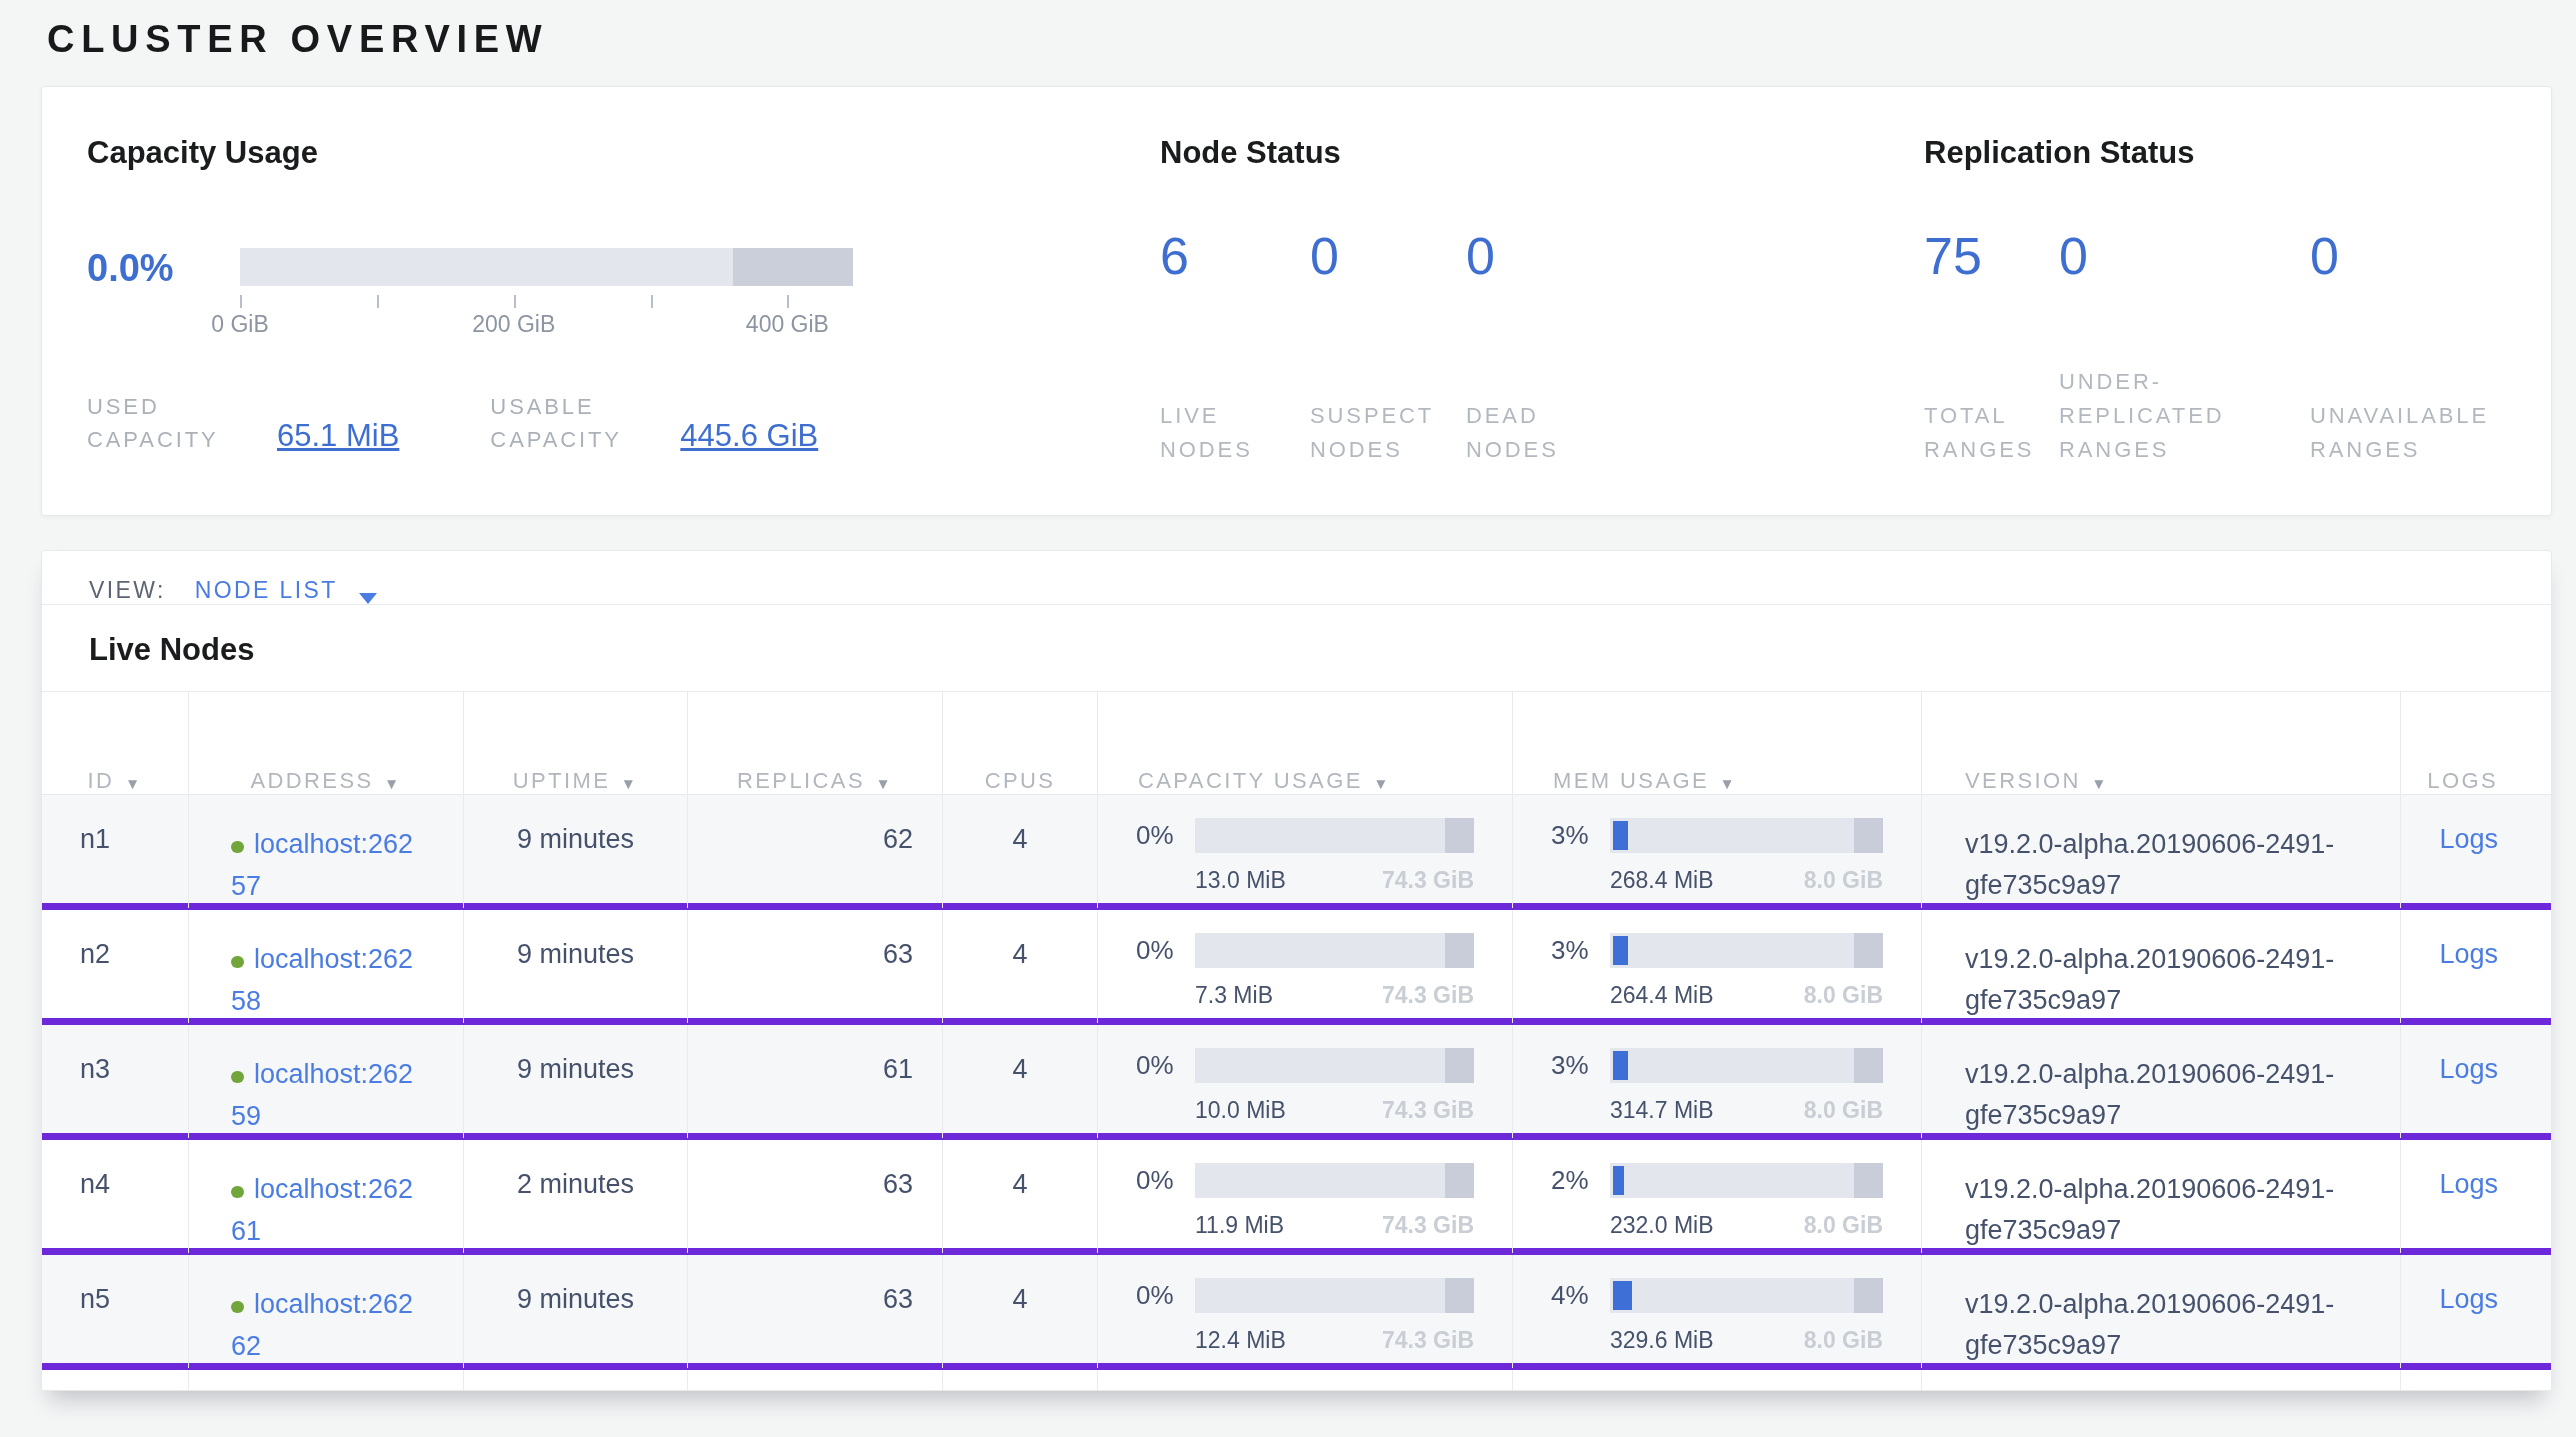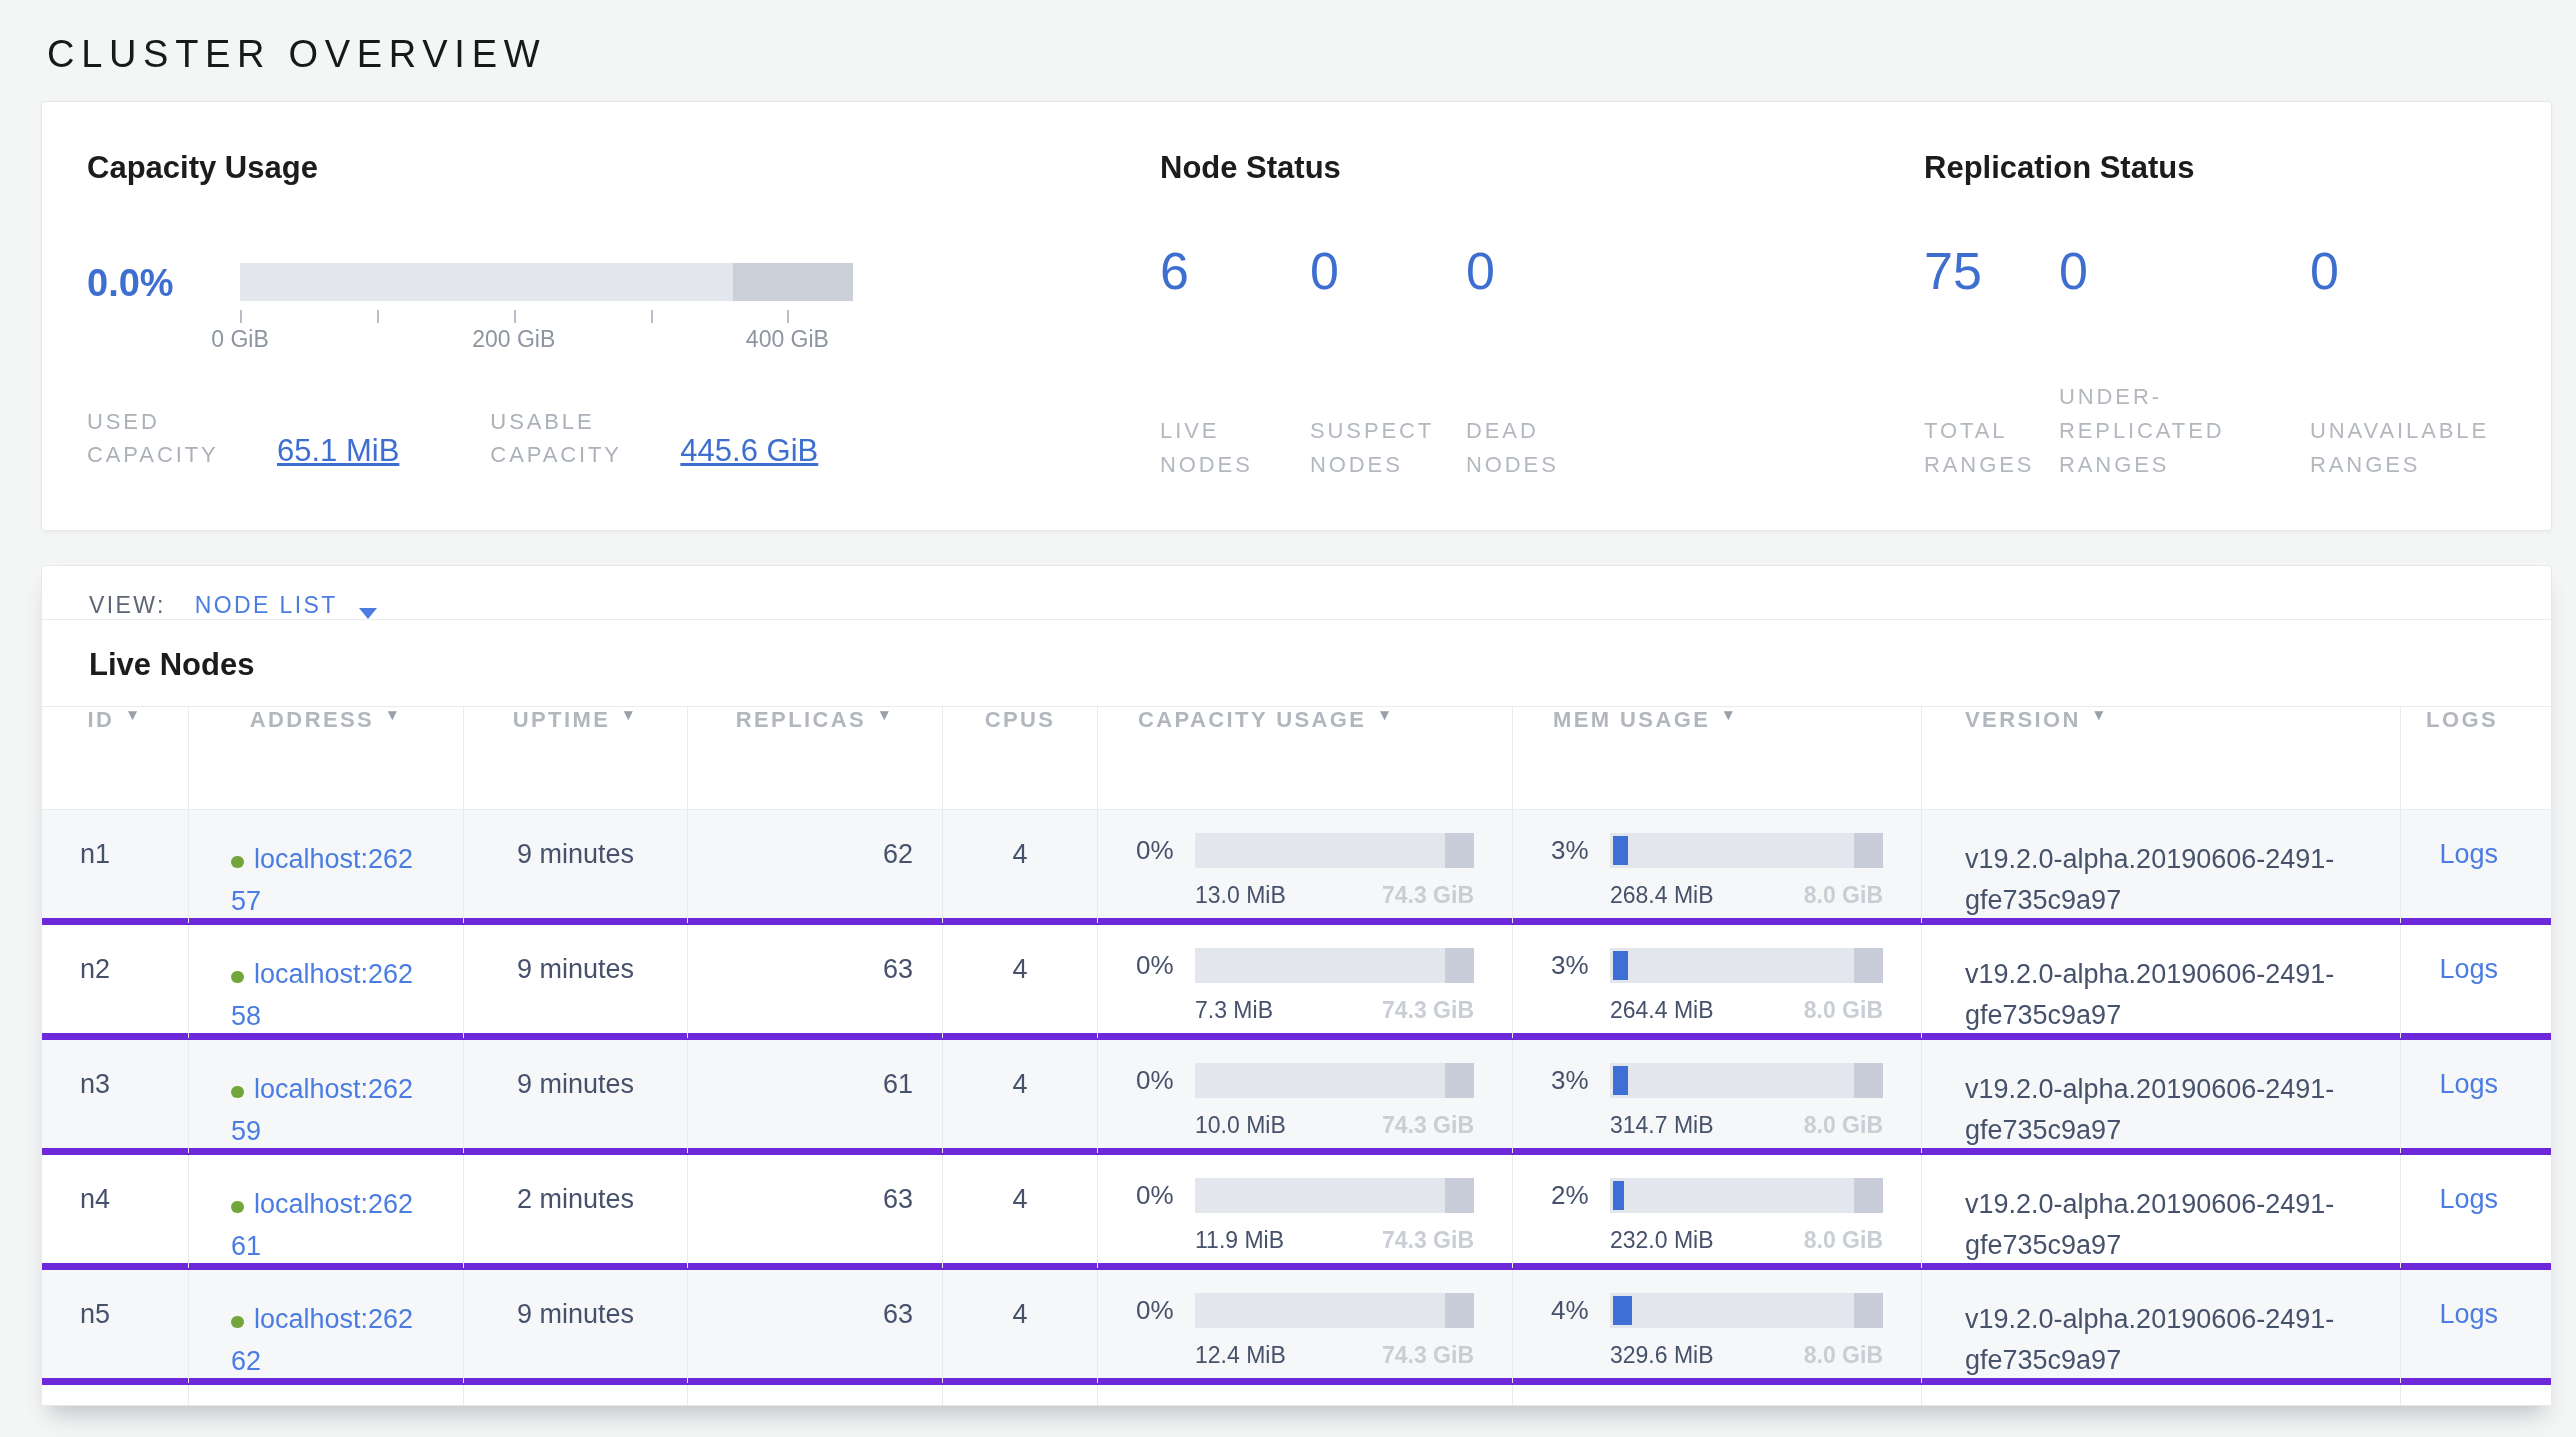--- a/index.html
+++ b/index.html
@@ -1,20 +1,20 @@
 <!DOCTYPE html>
 <html><head>
 <meta charset="utf-8">
 <style>
   * { margin:0; padding:0; box-sizing:border-box; }
   html,body { width:2576px; height:1438px; overflow:hidden;
     background:#f4f5f5; font-family:"Liberation Sans", sans-serif; }
 
   
-  .page-title { padding:33px 0 25px 47px; font-size:38px; font-weight:400;
+  .page-title { padding:18px 0 25px 47px; font-size:38px; font-weight:700;
     letter-spacing:6.7px; color:#17191b; }
 
   
   .card { background:#ffffff; border:1px solid #e7e8ea; border-radius:3.8px;
     margin-left:41px; width:2511px; }
   .card-summary { height:430px; padding:48px 0 0 45px; display:flex;
     box-shadow:0 1.9px 4.8px rgba(0,0,0,0.04); }
   .card-nodes { margin-top:34px; box-shadow:0 15.3px 21px -7.7px rgba(75,80,95,0.30); }
 
   .section-title { font-size:31px; font-weight:700; color:#1a1c1e; }
@@ -59,22 +59,22 @@
   .view-value { font-size:23px; letter-spacing:2.4px; color:#4a7ce2; margin-left:29px; cursor:pointer; }
   .view-caret { width:0; height:0; margin-left:21px; border-left:9.6px solid transparent;
     border-right:9.6px solid transparent; border-top:11.5px solid #4a7ce2; }
 
   .table-heading { padding:27px 0 23px 47px; font-size:31px; font-weight:700; color:#1a1c1e; }
 
   
   .grid-row { display:grid;
     grid-template-columns:147px 275px 224px 255px 155px 415px 409px 479px 150px; }
   .thead { height:104px; border-top:1px solid #e9eaec; border-bottom:1px solid #e9eaec; }
-  .th { display:flex; align-items:flex-start; justify-content:center;
-    font-size:22px; letter-spacing:2.4px; color:#b2b6bd; border-right:1px solid #e9eaec;font-weight:bold; }
+  .th { display:flex; align-items:flex-end; justify-content:center;
+    font-size:22px; letter-spacing:2.4px; color:#b2b6bd; border-right:1px solid #e9eaec; }
   .th:last-child { border-right:none; }
   .th.c5,.th.c6 { justify-content:flex-start; padding-left:40px; }
   .th.c7 { justify-content:flex-start; padding-left:43px; }
   .th.c8 { justify-content:flex-end; padding-right:53px; }
   .sort-arrow { font-size:15.3px; color:#9aa0a9; margin-left:10.5px; transform:translateY(-1px); }
 
   .trow { height:115px; border-bottom:7px solid #6d28d9; background:#ffffff; }
   .trow.alt { background:#f6f7f8; }
   .td { border-right:1px solid #e9eaec; padding-top:29px; font-size:27px; color:#46516b; }
   .td:last-child { border-right:none; }

